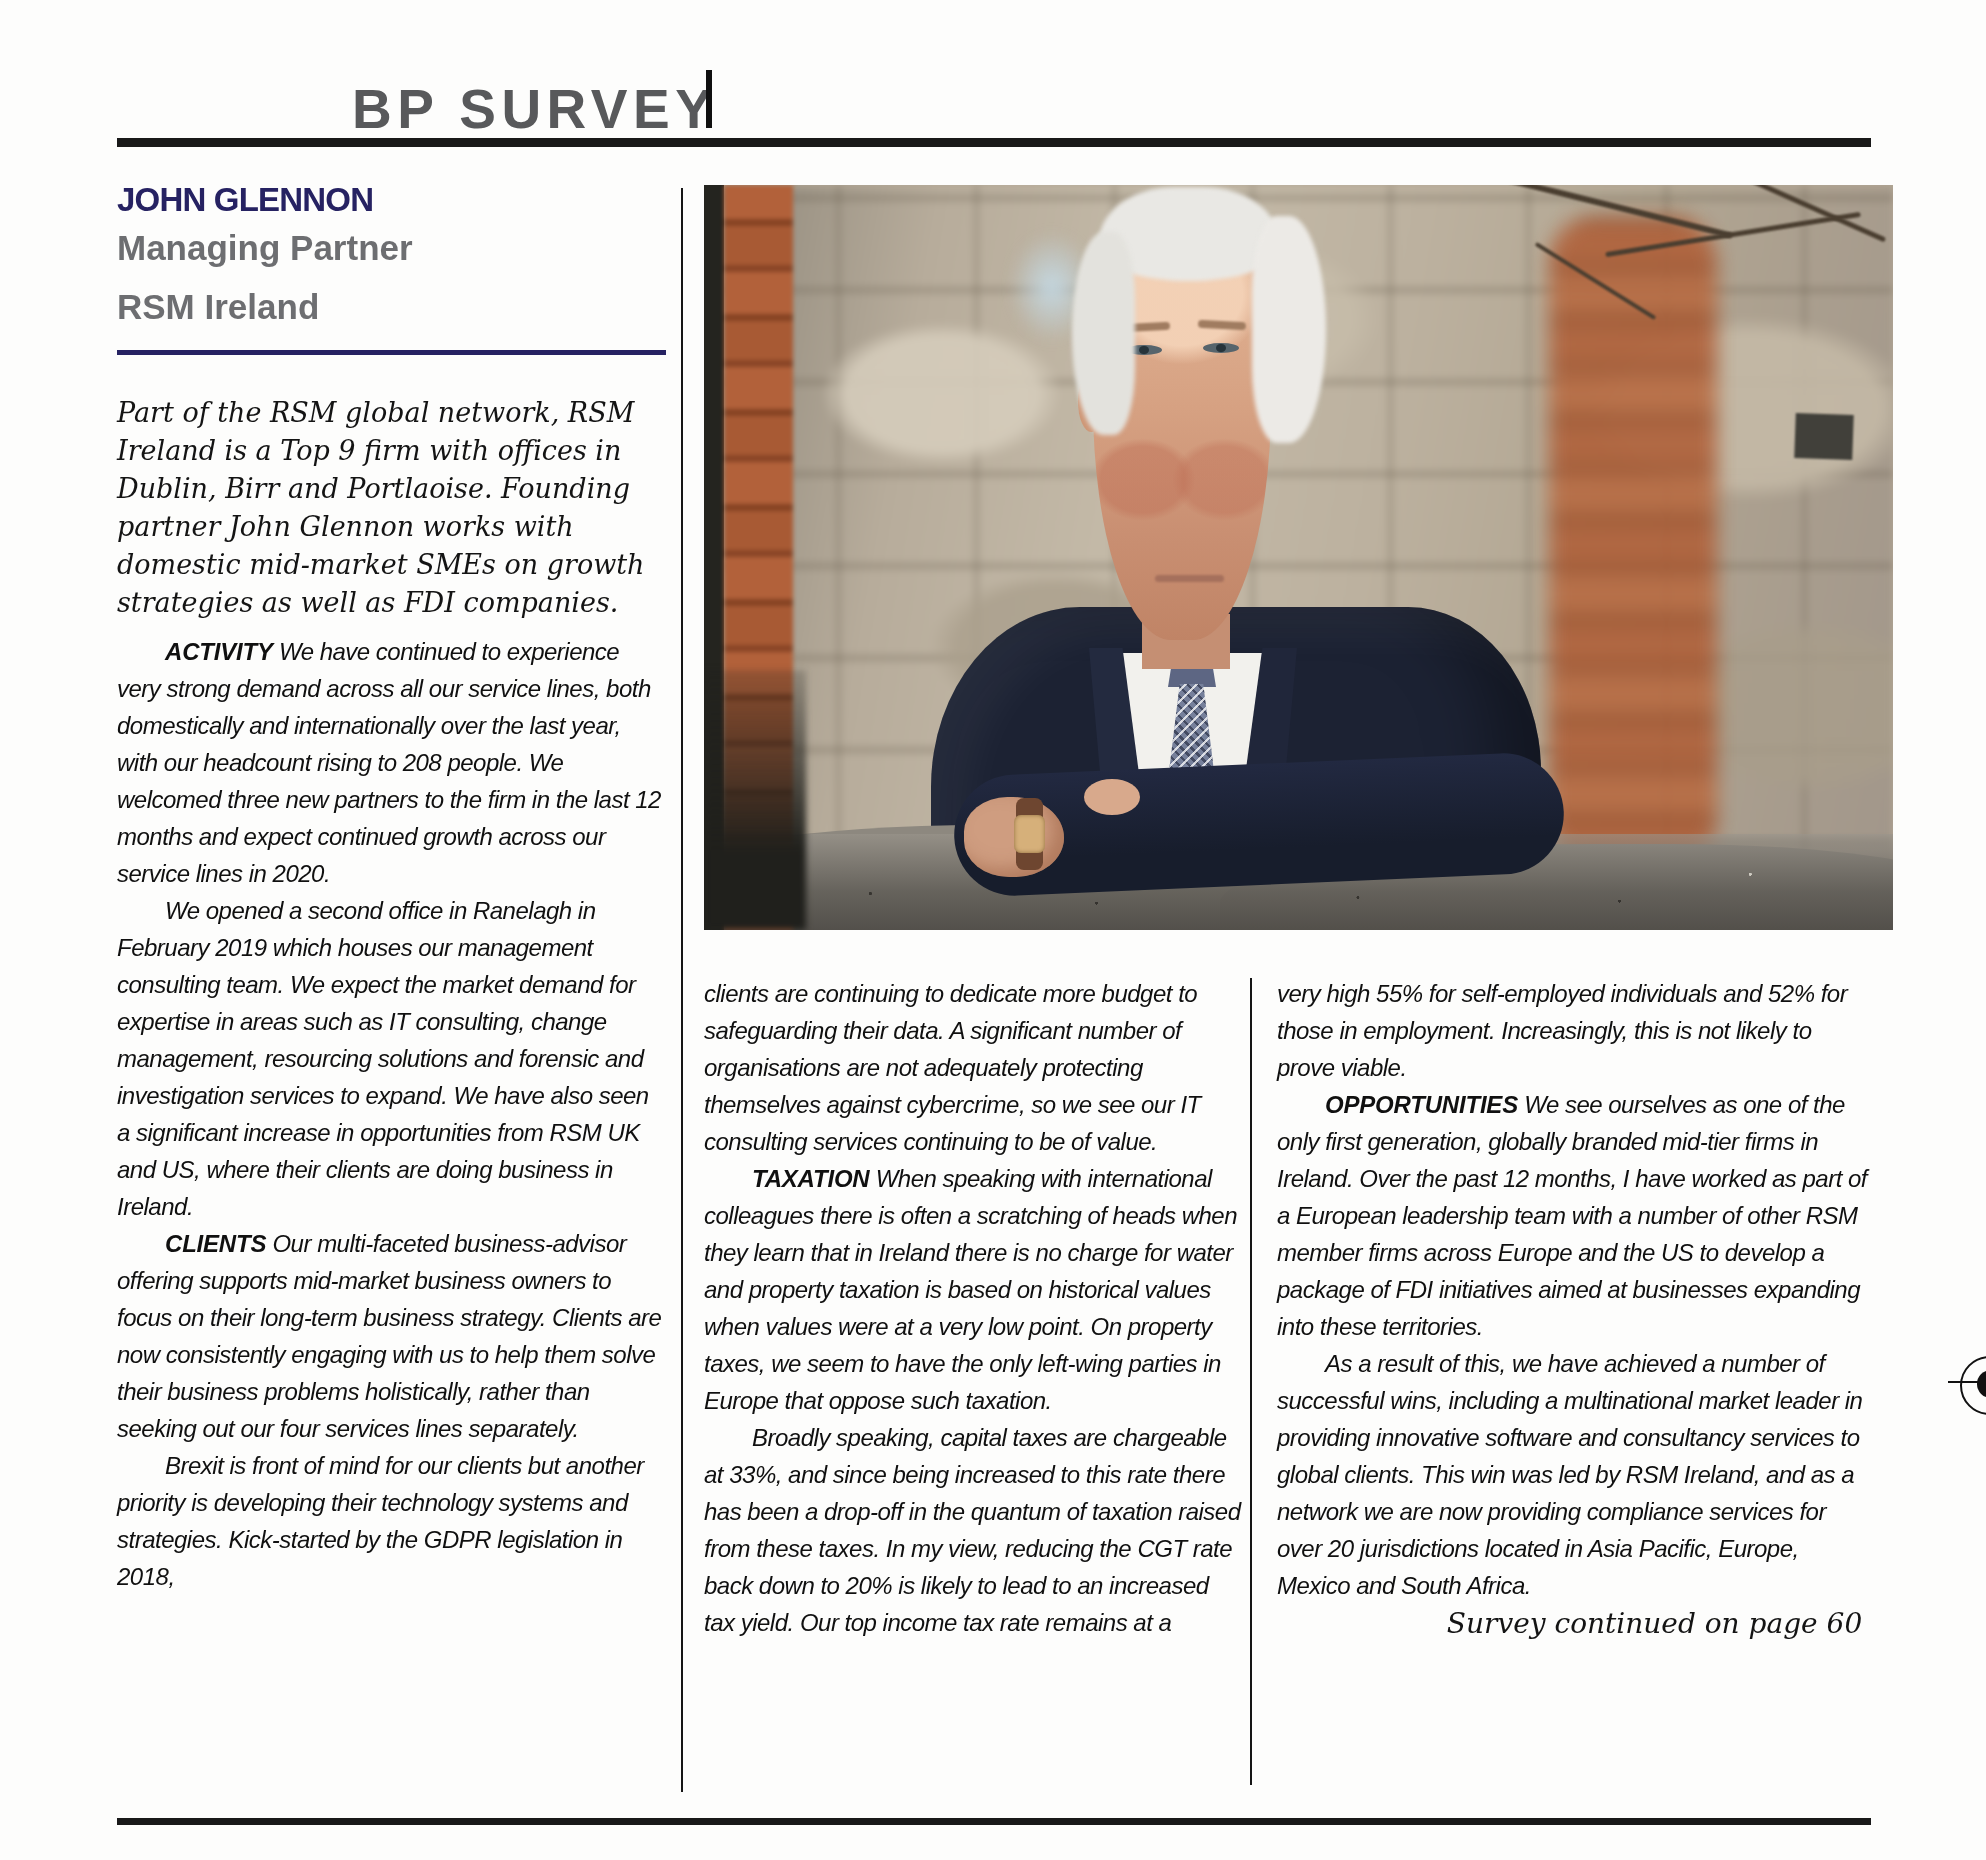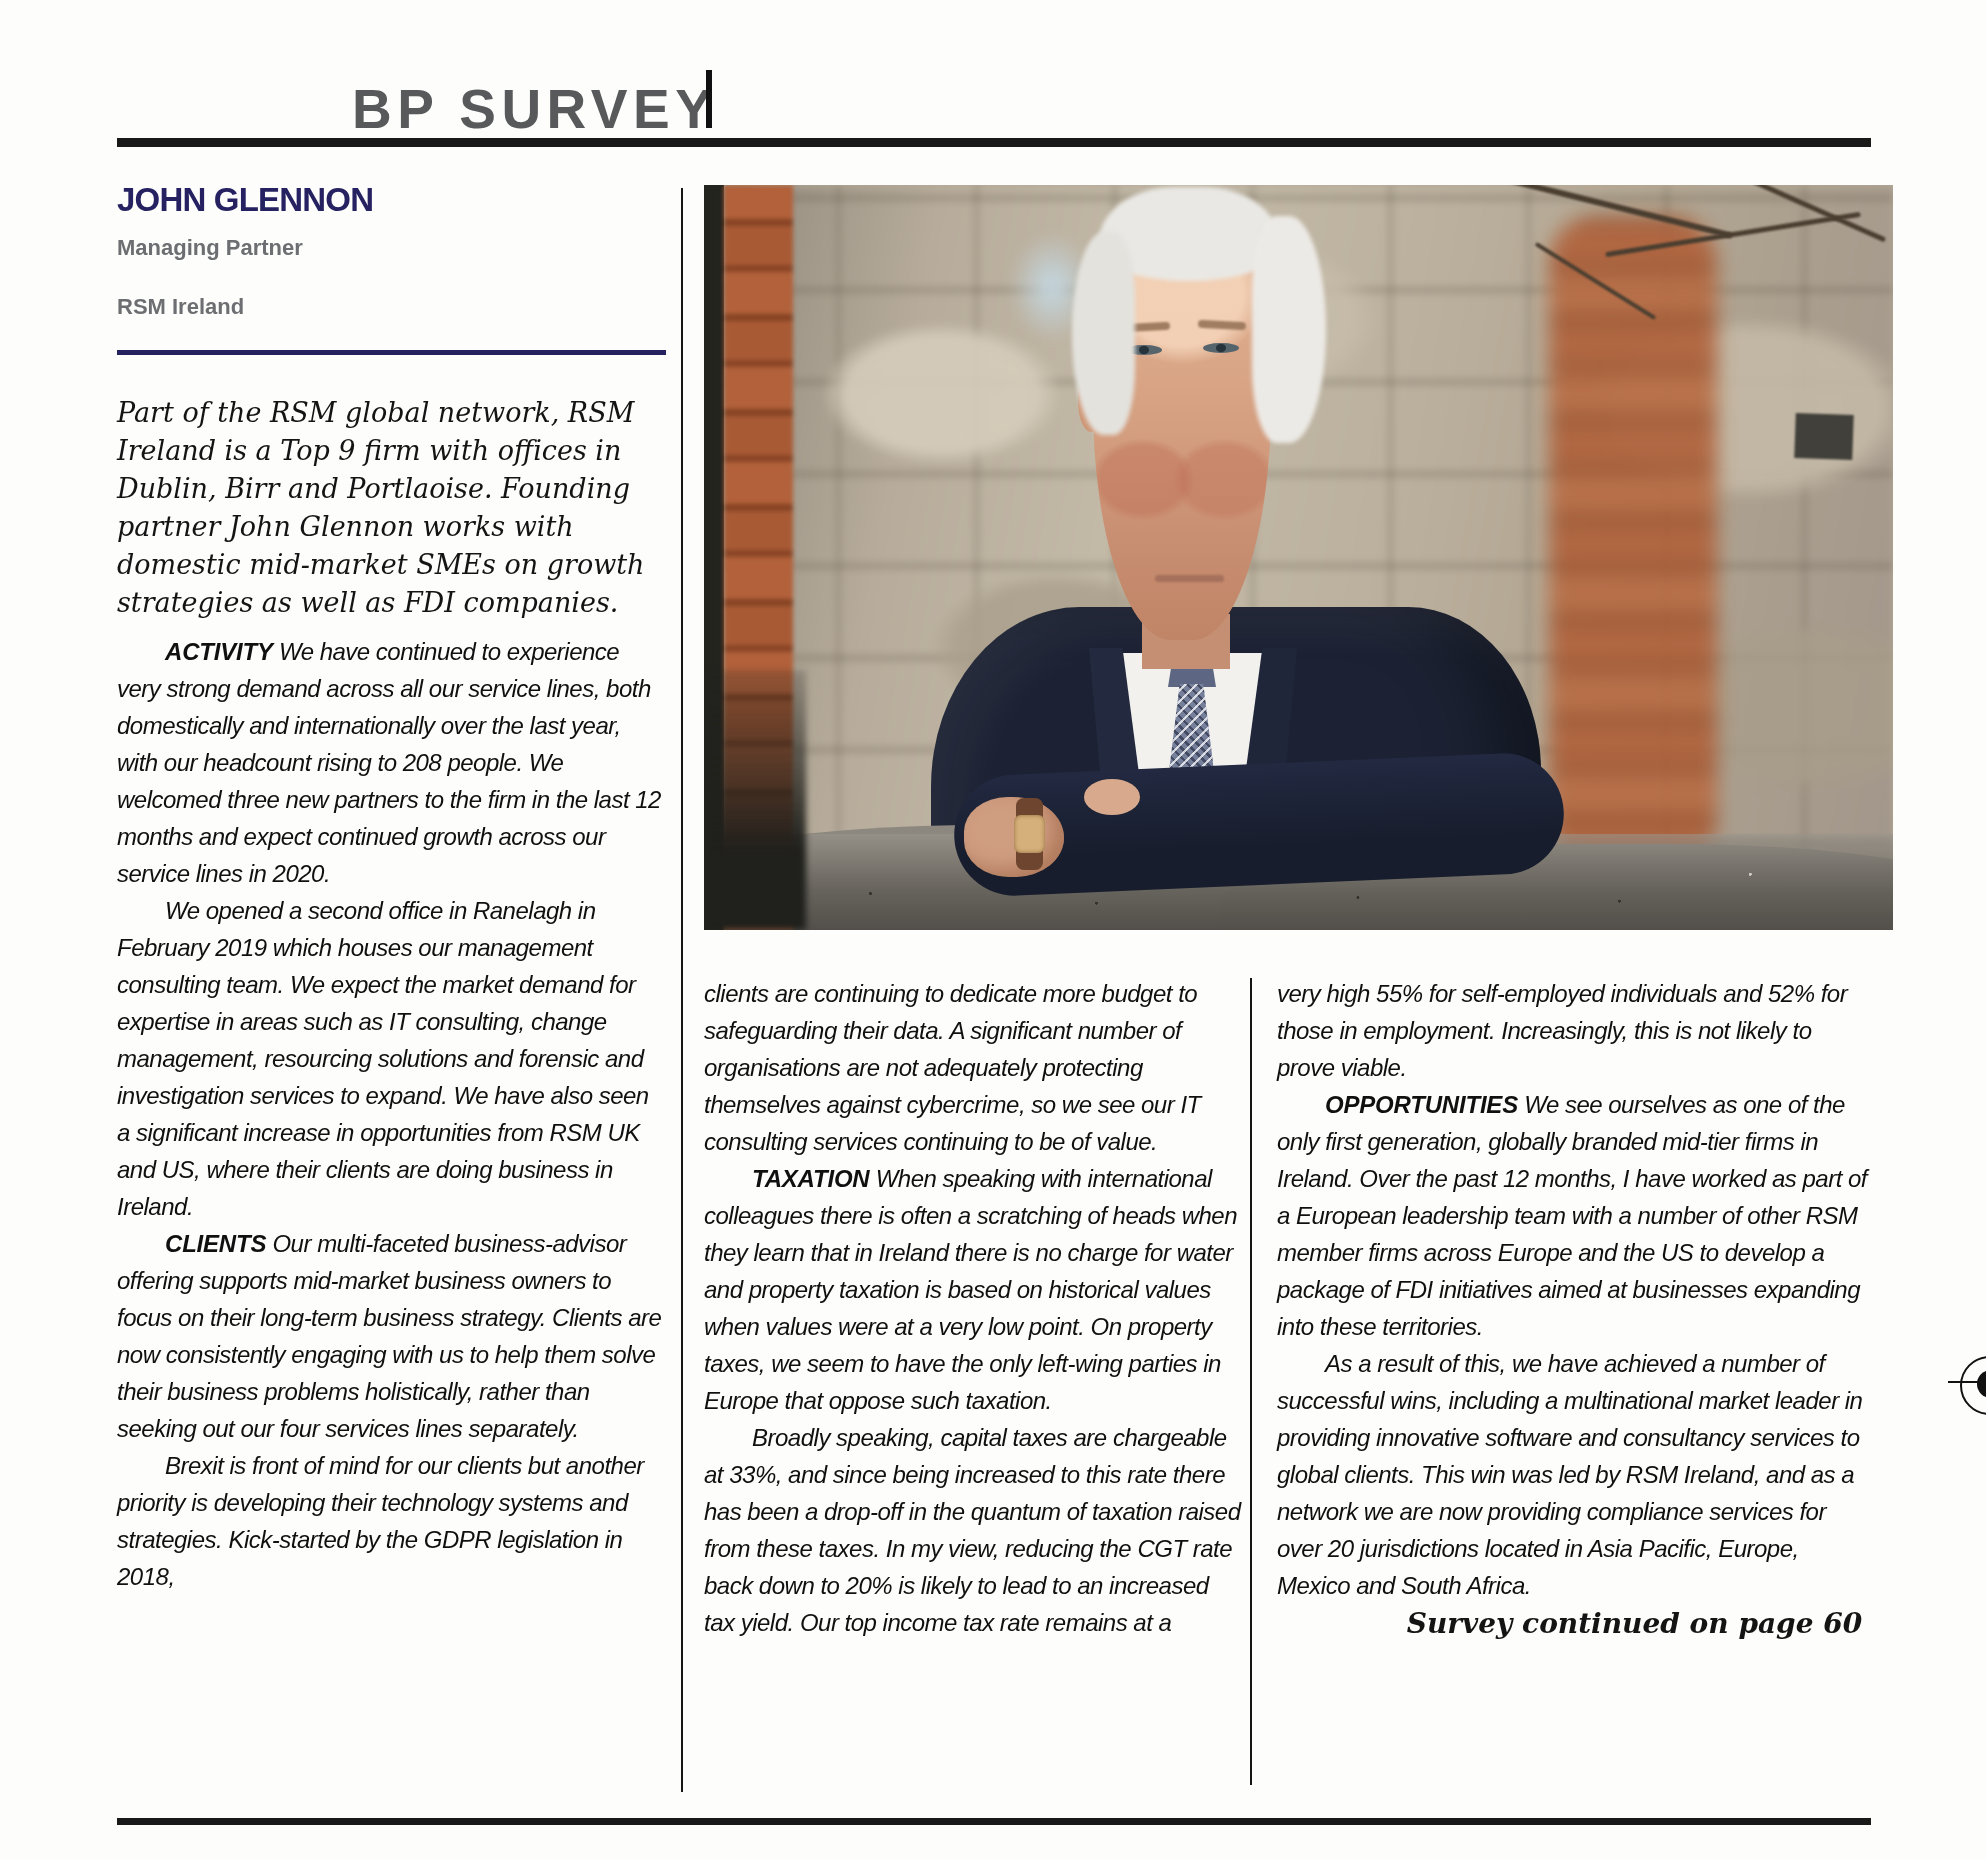--- a/index.html
+++ b/index.html
@@ -15,34 +15,34 @@
   .rule-top{position:absolute;left:117px;top:138px;width:1754px;height:8.6px;background:#191919;}
   .rule-bottom{position:absolute;left:117px;top:1818px;width:1754px;height:7px;background:#191919;}
 
   
   .vrule1{position:absolute;left:681px;top:188px;width:2.3px;height:1604px;background:#151515;}
   .vrule2{position:absolute;left:1250px;top:978px;width:2.3px;height:807px;background:#151515;}
 
   
   .col-left{position:absolute;left:117px;top:181px;width:549px;}
   .name{font-size:33px;font-weight:900;letter-spacing:-0.8px;color:#262262;}
-  .title-line{font-size:22px;font-weight:700;color:#6d6e71;line-height:47px;margin-top:4.7px;}
+  .title-line{font-size:35px;font-weight:700;color:#6d6e71;line-height:47px;margin-top:4.7px;}
   .title-line + .title-line{margin-top:12px;}
   .navy-rule{width:100%;height:4.7px;background:#262262;margin-top:20.3px;}
   .intro{margin:39px 0 0 0;font-family:"DejaVu Serif",serif;font-style:italic;
     font-size:27px;line-height:38px;color:#141414;}
 
   
   .body-p{margin:0;font-size:24px;line-height:37px;letter-spacing:-0.5px;color:#101010;font-style:italic;}
   .body-p .lead{font-weight:800;letter-spacing:-0.2px;}
   .indent{text-indent:48px;}
   .col-mid{position:absolute;left:704px;top:975px;width:540px;}
   .col-right{position:absolute;left:1277px;top:975px;width:593px;}
   .continued{margin-top:3.1px;font-family:"DejaVu Serif",serif;font-style:italic;
-    font-size:28px;color:#141414;text-align:right;padding-right:7.8px;font-weight:bold;}
+    font-size:28px;color:#141414;text-align:right;padding-right:7.8px;}
 
   
   .regmark{position:absolute;left:1960px;top:1356px;width:55px;height:55px;
     border:2.3px solid #111;border-radius:50%;}
   .regmark-dot{position:absolute;left:1977px;top:1370px;width:28px;height:28px;
     background:#111;border-radius:50%;}
   .regmark-tick{position:absolute;left:1948px;top:1381px;width:39px;height:2.3px;background:#111;}
 
   
   .photo{position:absolute;left:704px;top:185px;width:1189px;height:745px;overflow:hidden;

